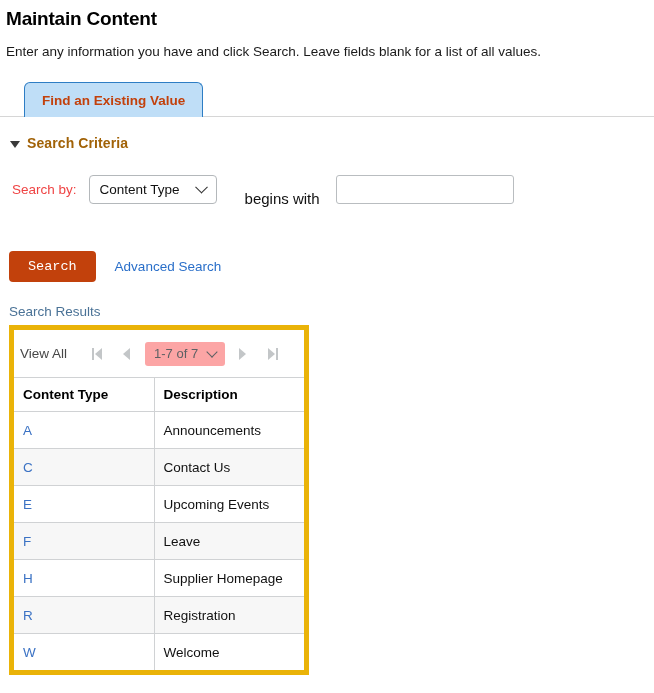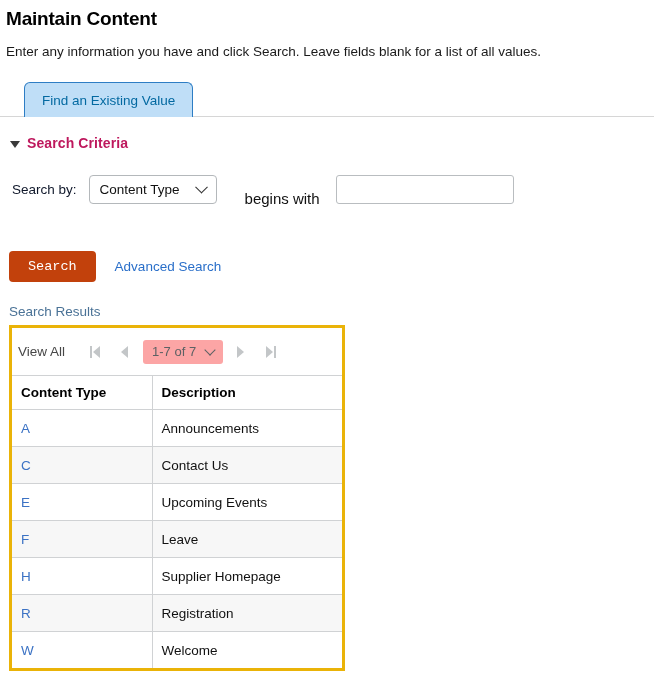--- a/index.html
+++ b/index.html
@@ -53,22 +53,22 @@
     box-sizing: border-box;
     padding: 0 17px;
     display: flex;
     align-items: center;
     background: #bfdef7;
     border: 1px solid #2d7dc4;
     border-bottom: none;
     border-top-left-radius: 6px;
     border-top-right-radius: 6px;
     font-size: 13.5px;
-    font-weight: normal;
-    color: #0369a1;
+    font-weight: bold;
+    color: #c2410c;
     white-space: nowrap;
   }
 
   
   .criteria-header {
     display: flex;
     align-items: center;
     margin: 18px 0 0 10px;
   }
   .disclosure-triangle {
@@ -77,32 +77,32 @@
     border-left: 5.5px solid transparent;
     border-right: 5.5px solid transparent;
     border-top: 7px solid #3a3a3a;
     margin-right: 7px;
     position: relative;
     top: 1px;
   }
   .criteria-title {
     font-size: 14px;
     font-weight: bold;
-    color: #be185d;
+    color: #a16207;
     letter-spacing: 0.1px;
   }
 
   .criteria-row {
     display: flex;
     align-items: center;
     margin: 20px 0 0 12px;
   }
   .field-label {
     font-size: 13.5px;
-    color: #0f172a;
+    color: #ef4444;
   }
   .plain-label {
     font-size: 15px;
     color: #111111;
     margin-top: 19px;
   }
 
   .select-box {
     position: relative;
     margin-left: 12px;
@@ -172,23 +172,23 @@
 
   
   .results-label {
     font-size: 13.5px;
     color: #4a7296;
     margin: 22px 0 0 9px;
   }
 
   .results-panel {
     margin: 6px 0 0 9px;
-    width: 336px;
+    width: 300px;
     box-sizing: border-box;
-    border: 3px solid #eab308;
+    border: 5px solid #eab308;
     background: #ffffff;
   }
 
   .pager-bar {
     height: 47px;
     display: flex;
     align-items: center;
     padding: 0 6px 0 6px;
     box-sizing: border-box;
   }

